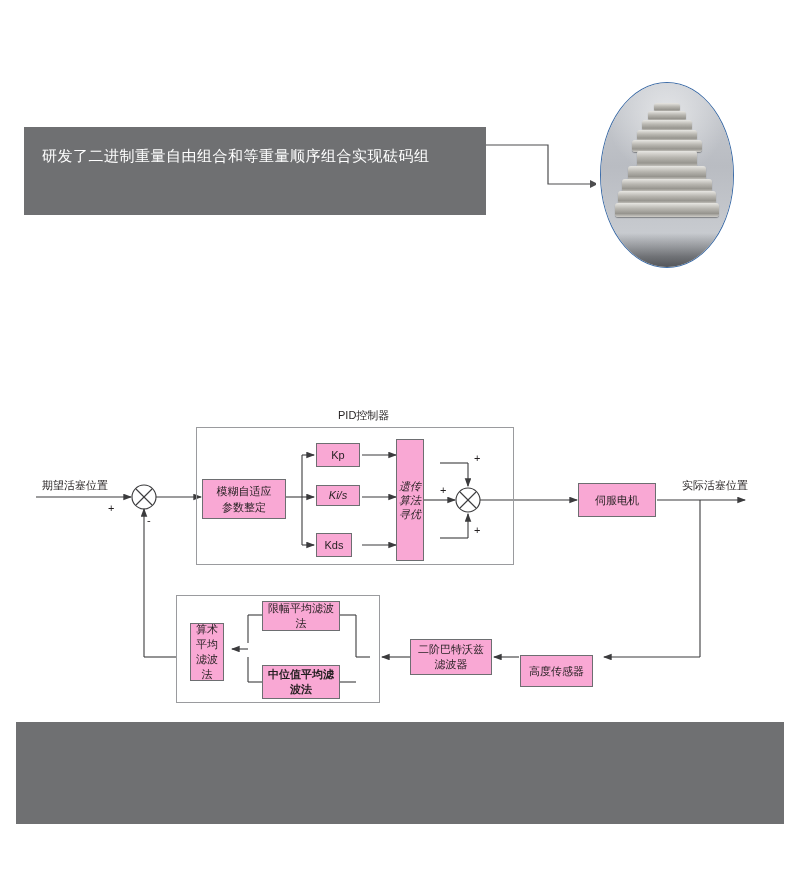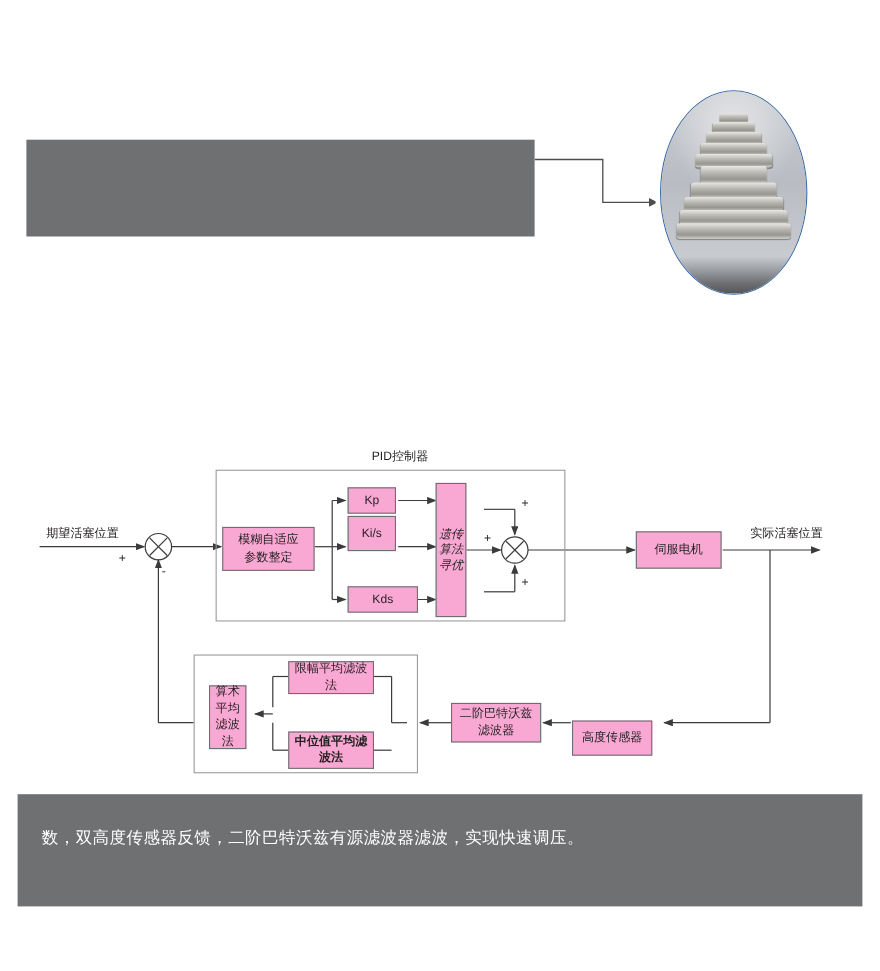--- a/index.html
+++ b/index.html
@@ -130,20 +130,21 @@
     position: absolute;
     border: 1px solid #9a9b9e;
     box-sizing: border-box;
     background: transparent;
   }
 </style>
 </head>
 <body>
 
 <div id="top-callout">
+  <span class="line">研发了二进制重量自由组合和等重量顺序组合实现砝码组</span>
 </div>
 
 <svg id="callout-connector" viewBox="0 0 110 50">
   <polyline points="0,5 62,5 62,44 104,44" fill="none" stroke="#4d4d4f" stroke-width="1.2"></polyline>
   <polygon points="104,40 112,44 104,48" fill="#4d4d4f"></polygon>
 </svg>
 
 <div id="photo-oval">
   <div class="photo-inner">
     <div class="w" style="top:20px;  width:26px; height:9px;"></div>
@@ -238,33 +239,32 @@
   <div class="dg-label" style="left:108px; top:106px;">+</div>
   <div class="dg-label" style="left:147px; top:118px;">-</div>
   <div class="dg-label" style="left:474px; top:56px;">+</div>
   <div class="dg-label" style="left:440px; top:88px;">+</div>
   <div class="dg-label" style="left:474px; top:128px;">+</div>
 
   <div class="dg-box multiline" style="left:202px; top:84px; width:84px; height:40px; white-space:pre-line;">模糊自适应
 参数整定</div>
 
   <div class="dg-box" style="left:316px; top:48px; width:44px; height:24px;">Kp</div>
-  <div class="dg-box" style="left:316px; top:74px; width:44px; height:32px;">Ki/s</div>
-  <div class="dg-box" style="left:316px; top:138px; width:64px; height:24px;">Kds</div>
+  <div class="dg-box" style="left:316px; top:90px; width:44px; height:21px;font-style:italic;">Ki/s</div>
+  <div class="dg-box" style="left:316px; top:138px; width:36px; height:24px;">Kds</div>
 
   <div class="dg-box" style="left:396px; top:44px; width:28px; height:122px; padding:4px 2px; writing-mode:horizontal-tb; word-break:break-all; line-height:14px;font-style:italic;">遗传算法寻优</div>
 
   <div class="dg-box" style="left:578px; top:88px; width:78px; height:34px;">伺服电机</div>
 
   <div class="dg-box" style="left:520px; top:260px; width:73px; height:32px;text-align:center;">高度传感器</div>
 
   <div class="dg-box" style="left:410px; top:244px; width:82px; height:36px; padding:0 4px;">二阶巴特沃兹滤波器</div>
 
   <div class="dg-box" style="left:190px; top:228px; width:34px; height:58px; padding:0 4px;">算术平均滤波法</div>
 
   <div class="dg-box" style="left:262px; top:206px; width:78px; height:30px;">限幅平均滤波法</div>
 
   <div class="dg-box" style="left:262px; top:270px; width:78px; height:34px;font-weight:bold;">中位值平均滤波法</div>
 </div>
 
 <div id="bottom-callout">
-  <span class="line">数，双高度传感器反馈，二阶巴特沃兹有源滤波器滤波，实现快速调压。</span>
 </div>
 
 </body></html>

